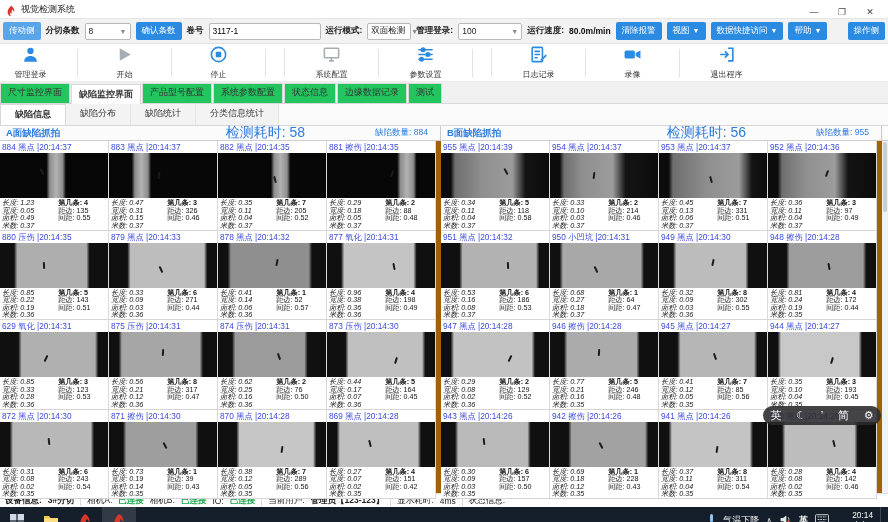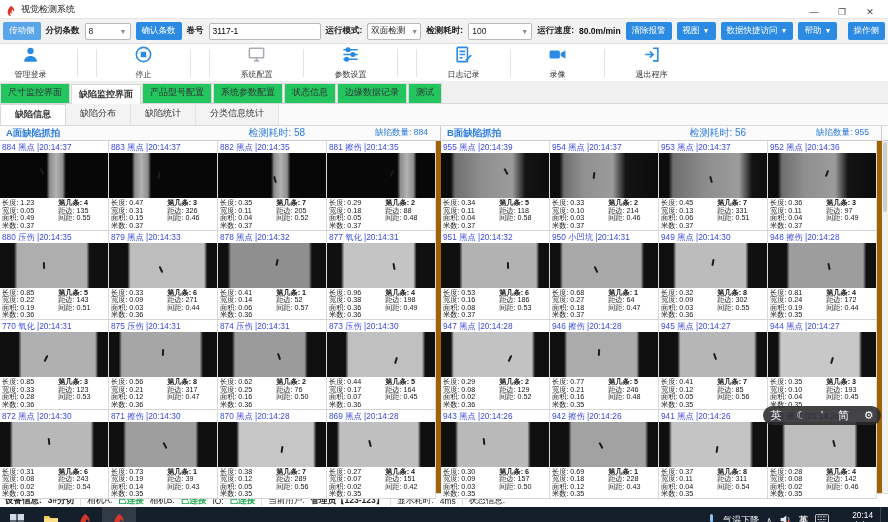--- a/index.html
+++ b/index.html
@@ -37,32 +37,32 @@
   .tab{padding:2px 7px 3px 7px;border:1px solid #d8d8d8;border-bottom:none;background:#22c55e;
     color:#333;margin-right:1px;}
   .tab.active{background:#fff;font-weight:bold;position:relative;top:1px;padding-top:3px;}
   .subtabs{display:flex;background:#fafafa;font-size:9px;border-bottom:1px solid #d8d8d8;}
   .subtab{padding:3px 14px 4px 14px;color:#333;border-right:1px solid #e4e4e4;background:#f3f3f3;}
   .subtab.active{background:#fff;font-weight:bold;border:1px solid #d8d8d8;border-bottom:none;}
   
   .panel-headers{display:flex;height:15px;border-bottom:1px solid #cfcfcf;background:#fbfbfb;}
   .phead{width:441px;display:flex;align-items:center;border-right:1px solid #c9c9c9;padding:0 6px;}
   .phead .ptitle{font-size:9.5px;font-weight:bold;color:#2d7ce0;}
-  .phead .ptook{margin-left:auto;margin-right:70px;font-size:10px;color:#2d7ce0;}
+  .phead .ptook{margin-left:auto;margin-right:70px;font-size:14px;color:#2d7ce0;}
   .phead .pcount{font-size:8.5px;color:#2d7ce0;margin-right:6px;}
   
   .grid{display:flex;height:352px;position:relative;}
   .panel{width:441px;display:flex;flex-direction:column;border-right:5px solid #a16207;}
   .prow{flex:1;display:flex;border-bottom:1px solid #d5d5d5;}
   .cell{width:25%;border-right:1px solid #dadada;display:flex;flex-direction:column;overflow:hidden;background:#fff;}
   .cell-h{height:12px;font-size:8.3px;color:#3b4bdc;padding:1px 2px 0 2px;white-space:nowrap;overflow:hidden;}
   .cell-img{height:45px;position:relative;background:#9b9b9b;}
   .speck{position:absolute;width:2px;height:7px;background:#1c1c1c;border-radius:1px;}
   .cell-m{flex:1;display:flex;font-size:7.2px;line-height:1.06;color:#151515;padding:1px 0 0 2px;}
-  .m-left{width:53%;}
+  .m-left{width:53%;font-style:italic;}
   .m-right{width:47%;}
   .m-right div:first-child{font-weight:bold;}
   .vscroll{width:6px;background:#f1f1f1;display:flex;flex-direction:column;}
   .vthumb{width:4px;height:70px;margin:1px;background:#cdcdcd;border-radius:2px;}
   
   .ime{position:absolute;left:763px;top:406px;width:118px;height:19px;background:rgba(42,42,46,0.88);
     border-radius:10px;display:flex;align-items:center;justify-content:space-around;color:#fff;
     font-size:11px;z-index:5;}
   .ime span{line-height:1;}
   
@@ -105,25 +105,25 @@
   <span class="btn-blue lt">传动侧</span>
   <span class="t1-label">分切条数</span>
   <span class="combo" style="width:46px">
     <span>8</span>
       <span class="arr">▼</span>
   </span>
   <span class="btn-blue">确认条数</span>
   <span class="t1-label">卷号</span>
   <input class="tb-input" style="width: 112px;" value="3117-1">
   <span class="t1-label">运行模式:</span>
-  <span class="combo" style="width:54px">
+  <span class="combo" style="width:44px">
     <span>双面检测</span>
       <span class="arr">▼</span>
   </span>
-  <span class="t1-label">检测耗时:</span>
+  <span class="t1-label">管理登录:</span>
   <span class="combo" style="width:64px">
     <span>100</span>
       <span class="arr">▼</span>
   </span>
   <span class="t1-label">运行速度:</span>
   <span class="speed-val">80.0m/min</span>
   <span class="btn-blue">清除报警</span>
   <span class="btn-blue"><span>视图</span><span class="drop-arr">▼</span></span>
   <span class="btn-blue"><span>数据快捷访问</span><span class="drop-arr">▼</span></span>
   <span class="btn-blue"><span>帮助</span><span class="drop-arr">▼</span></span>
@@ -132,20 +132,26 @@
 
 <div class="toolbar2" id="icon-toolbar">
     <div class="tb2-item">
       <span><svg viewBox="0 0 24 24">
           <circle cx="12" cy="7.5" r="4" fill="#2b8ae2"></circle>
           <path d="M4 21c0-4.4 3.6-7 8-7s8 2.6 8 7z" fill="#2b8ae2"></path>
         </svg></span>
       <div class="tb2-label">管理登录</div>
     </div>
     <div class="tb2-sep"></div>
+    <div class="tb2-item">
+      <span><svg viewBox="0 0 24 24">
+          <path d="M6 4l14 8-14 8z" fill="#a7adb5"></path>
+        </svg></span>
+      <div class="tb2-label">开始</div>
+    </div>
     <div class="tb2-sep"></div>
     <div class="tb2-item">
       <span><svg viewBox="0 0 24 24">
           <circle cx="12" cy="12" r="9" fill="none" stroke="#2b8ae2" stroke-width="2"></circle>
           <rect x="8.5" y="8.5" width="7" height="7" rx="1" fill="#2b8ae2"></rect>
         </svg></span>
       <div class="tb2-label">停止</div>
     </div>
     <div class="tb2-sep"></div>
     <div class="tb2-sep"></div>
@@ -375,21 +381,21 @@
             <div class="m-right">
               <div>第几条: 4</div>
               <div>距边: 198</div>
               <div>间距: 0.49</div>
             </div>
           </div>
         </div>
       </div>
       <div class="prow">
         <div class="cell">
-          <div class="cell-h">770 氧化 |20:14:31</div>
+          <div class="cell-h">629 氧化 |20:14:31</div>
           <div class="cell-img" style="background: linear-gradient(90deg, rgb(16, 16, 16) 0%, rgb(16, 16, 16) 17%, rgb(176, 176, 176) 20%, rgb(176, 176, 176) 88%, rgb(16, 16, 16) 91%, rgb(16, 16, 16) 100%);">
             <div class="speck" style="left: 42%; top: 52%; transform: rotate(26deg);"></div>
           </div>
           <div class="cell-m">
             <div class="m-left">
               <div>长度: 0.85</div>
               <div>宽度: 0.33</div>
               <div>面积: 0.28</div>
               <div>米数: 0.36</div>
             </div>

